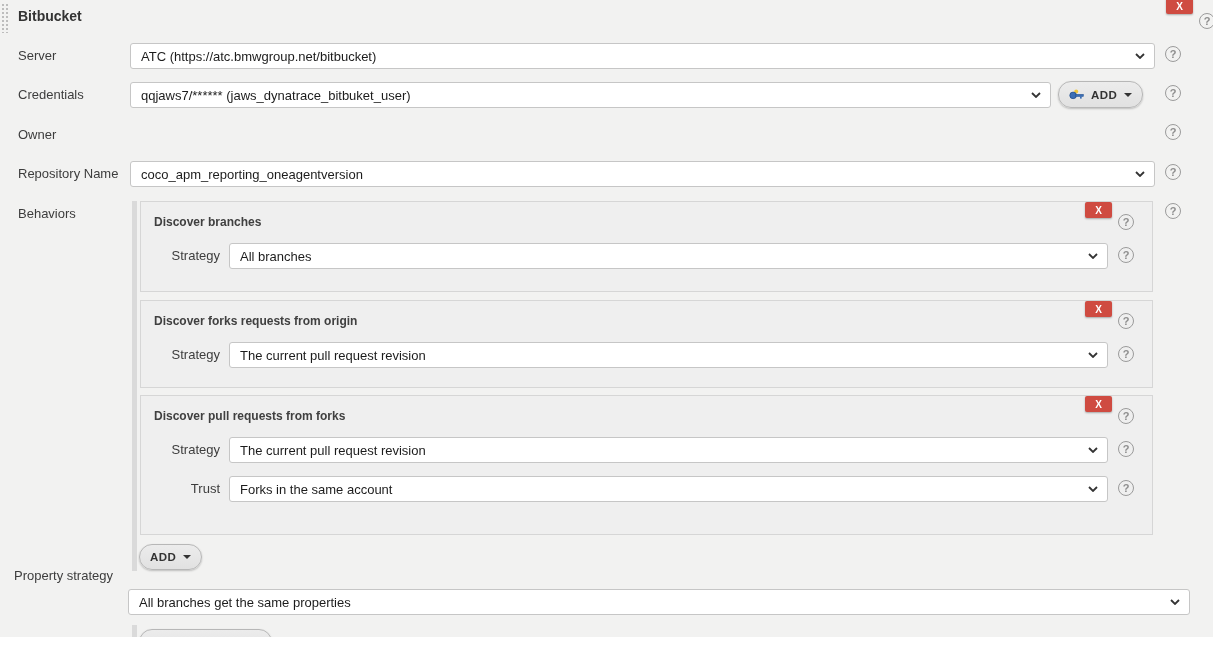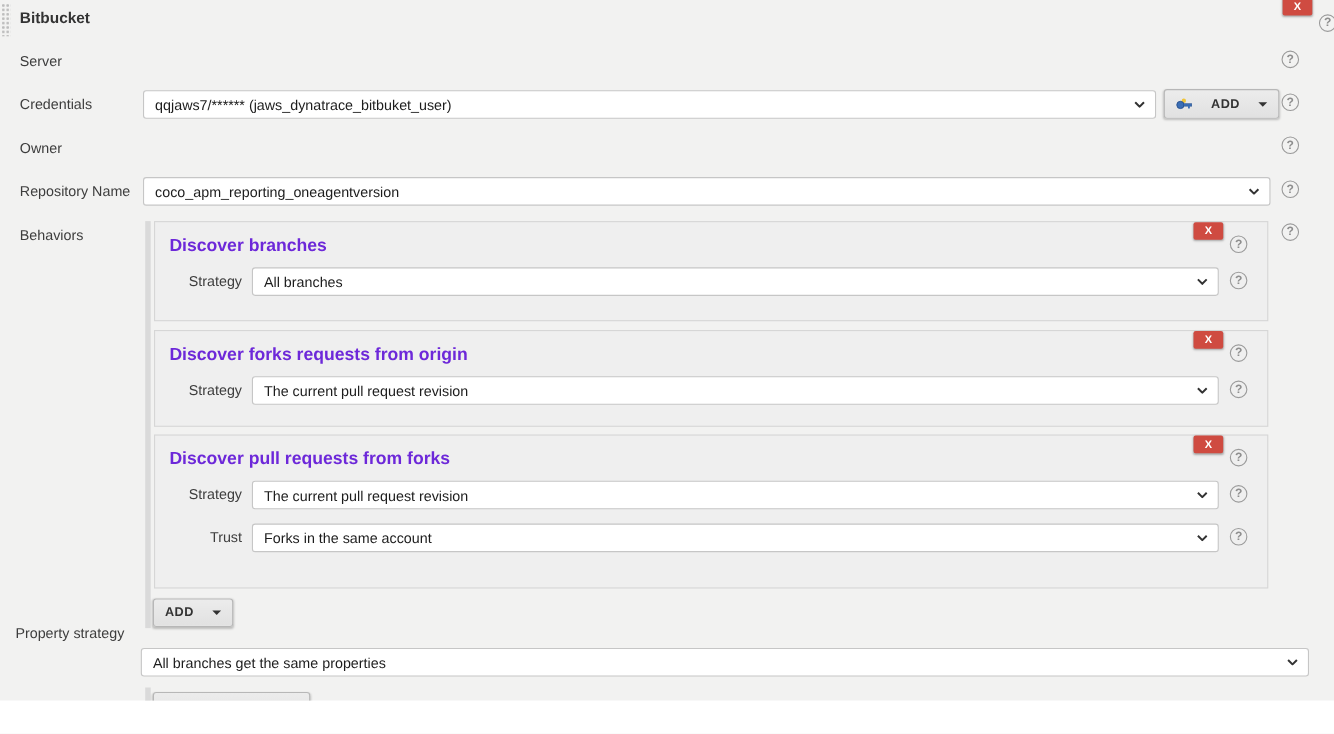--- a/index.html
+++ b/index.html
@@ -13,42 +13,48 @@
   .field.noarrow{padding-right:10px;cursor:text}
   .field input{border:none;outline:none;font:inherit;width:100%;background:transparent;color:#1c1c1c}
   .chev{position:absolute;right:9px;top:50%;margin-top:-3px;line-height:0}
   .help{position:absolute;width:16px;height:16px;border:1.5px solid #9b9b9b;border-radius:50%;
         color:#8e8e8e;font-size:11px;font-weight:bold;display:flex;align-items:center;justify-content:center;
         cursor:pointer;background:transparent;line-height:1}
   .xbtn{position:absolute;width:27px;height:16px;background:#cf4b41;border:none;border-radius:2px;
         color:#fff;font-weight:bold;font-size:10px;font-family:inherit;display:flex;align-items:center;
         justify-content:center;box-shadow:0 1px 2px rgba(0,0,0,.3);cursor:pointer}
   .panel{position:absolute;background:#efefef;border:1px solid #d6d6d6}
-  .ptitle{position:absolute;font-size:16px;font-weight:bold;color:#6d28d9;white-space:nowrap}
+  .ptitle{position:absolute;font-size:12px;font-weight:bold;color:#404040;white-space:nowrap}
   .plbl{position:absolute;font-size:13px;color:#3d3d3d;text-align:right;width:79px;left:0;line-height:16px}
-  .gbtn{position:absolute;display:flex;align-items:center;justify-content:center;gap:17px;
-        background:linear-gradient(#ececec,#e1e1e1);border:1px solid #b7b7b7;border-radius:3px;
+  .gbtn{position:absolute;display:flex;align-items:center;justify-content:center;gap:7px;
+        background:linear-gradient(#ececec,#e1e1e1);border:1px solid #b7b7b7;border-radius:13px;
         font-family:inherit;font-size:11.5px;font-weight:bold;color:#333;letter-spacing:.4px;
         box-shadow:0 1px 2px rgba(0,0,0,.22);cursor:pointer;padding:0 10px;white-space:nowrap}
   .caret{width:0;height:0;border-left:4px solid transparent;border-right:4px solid transparent;border-top:4px solid #333}
   .vbar{position:absolute;width:5px;background:#dadada}
   .dots{position:absolute;width:9px;background-image:radial-gradient(circle,#bdbdbd 1px,transparent 1.4px);
         background-size:4px 4px;cursor:move}
 </style>
 </head>
 <body>
 
 <div class="page">
 
   <div class="dots" style="left:1px;top:3px;height:30px"></div>
   <div class="title" style="left:18px;top:8px">Bitbucket</div>
   <button class="xbtn" style="left:1166px;top:-2px">X</button>
   <div class="help" style="left:1199px;top:13px">?</div>
 
   <div class="lbl" style="left:18px;top:48px">Server</div>
+  <div class="field" style="left:130px;top:43px;width:1025px">
+    <span>ATC (https://atc.bmwgroup.net/bitbucket)</span>
+    <span class="chev"><svg width="10" height="6" viewBox="0 0 10 6">
+          <path d="M1 1 L5 5 L9 1" fill="none" stroke="#333" stroke-width="1.8"></path>
+        </svg></span>
+  </div>
   <div class="help" style="left:1165px;top:46px">?</div>
 
   <div class="lbl" style="left:18px;top:87px">Credentials</div>
   <div class="field" style="left:130px;top:82px;width:921px">
     <span>qqjaws7/****** (jaws_dynatrace_bitbuket_user)</span>
     <span class="chev"><svg width="10" height="6" viewBox="0 0 10 6">
           <path d="M1 1 L5 5 L9 1" fill="none" stroke="#333" stroke-width="1.8"></path>
         </svg></span>
   </div>
   <button class="gbtn" style="left:1058px;top:81px;height:27px">

